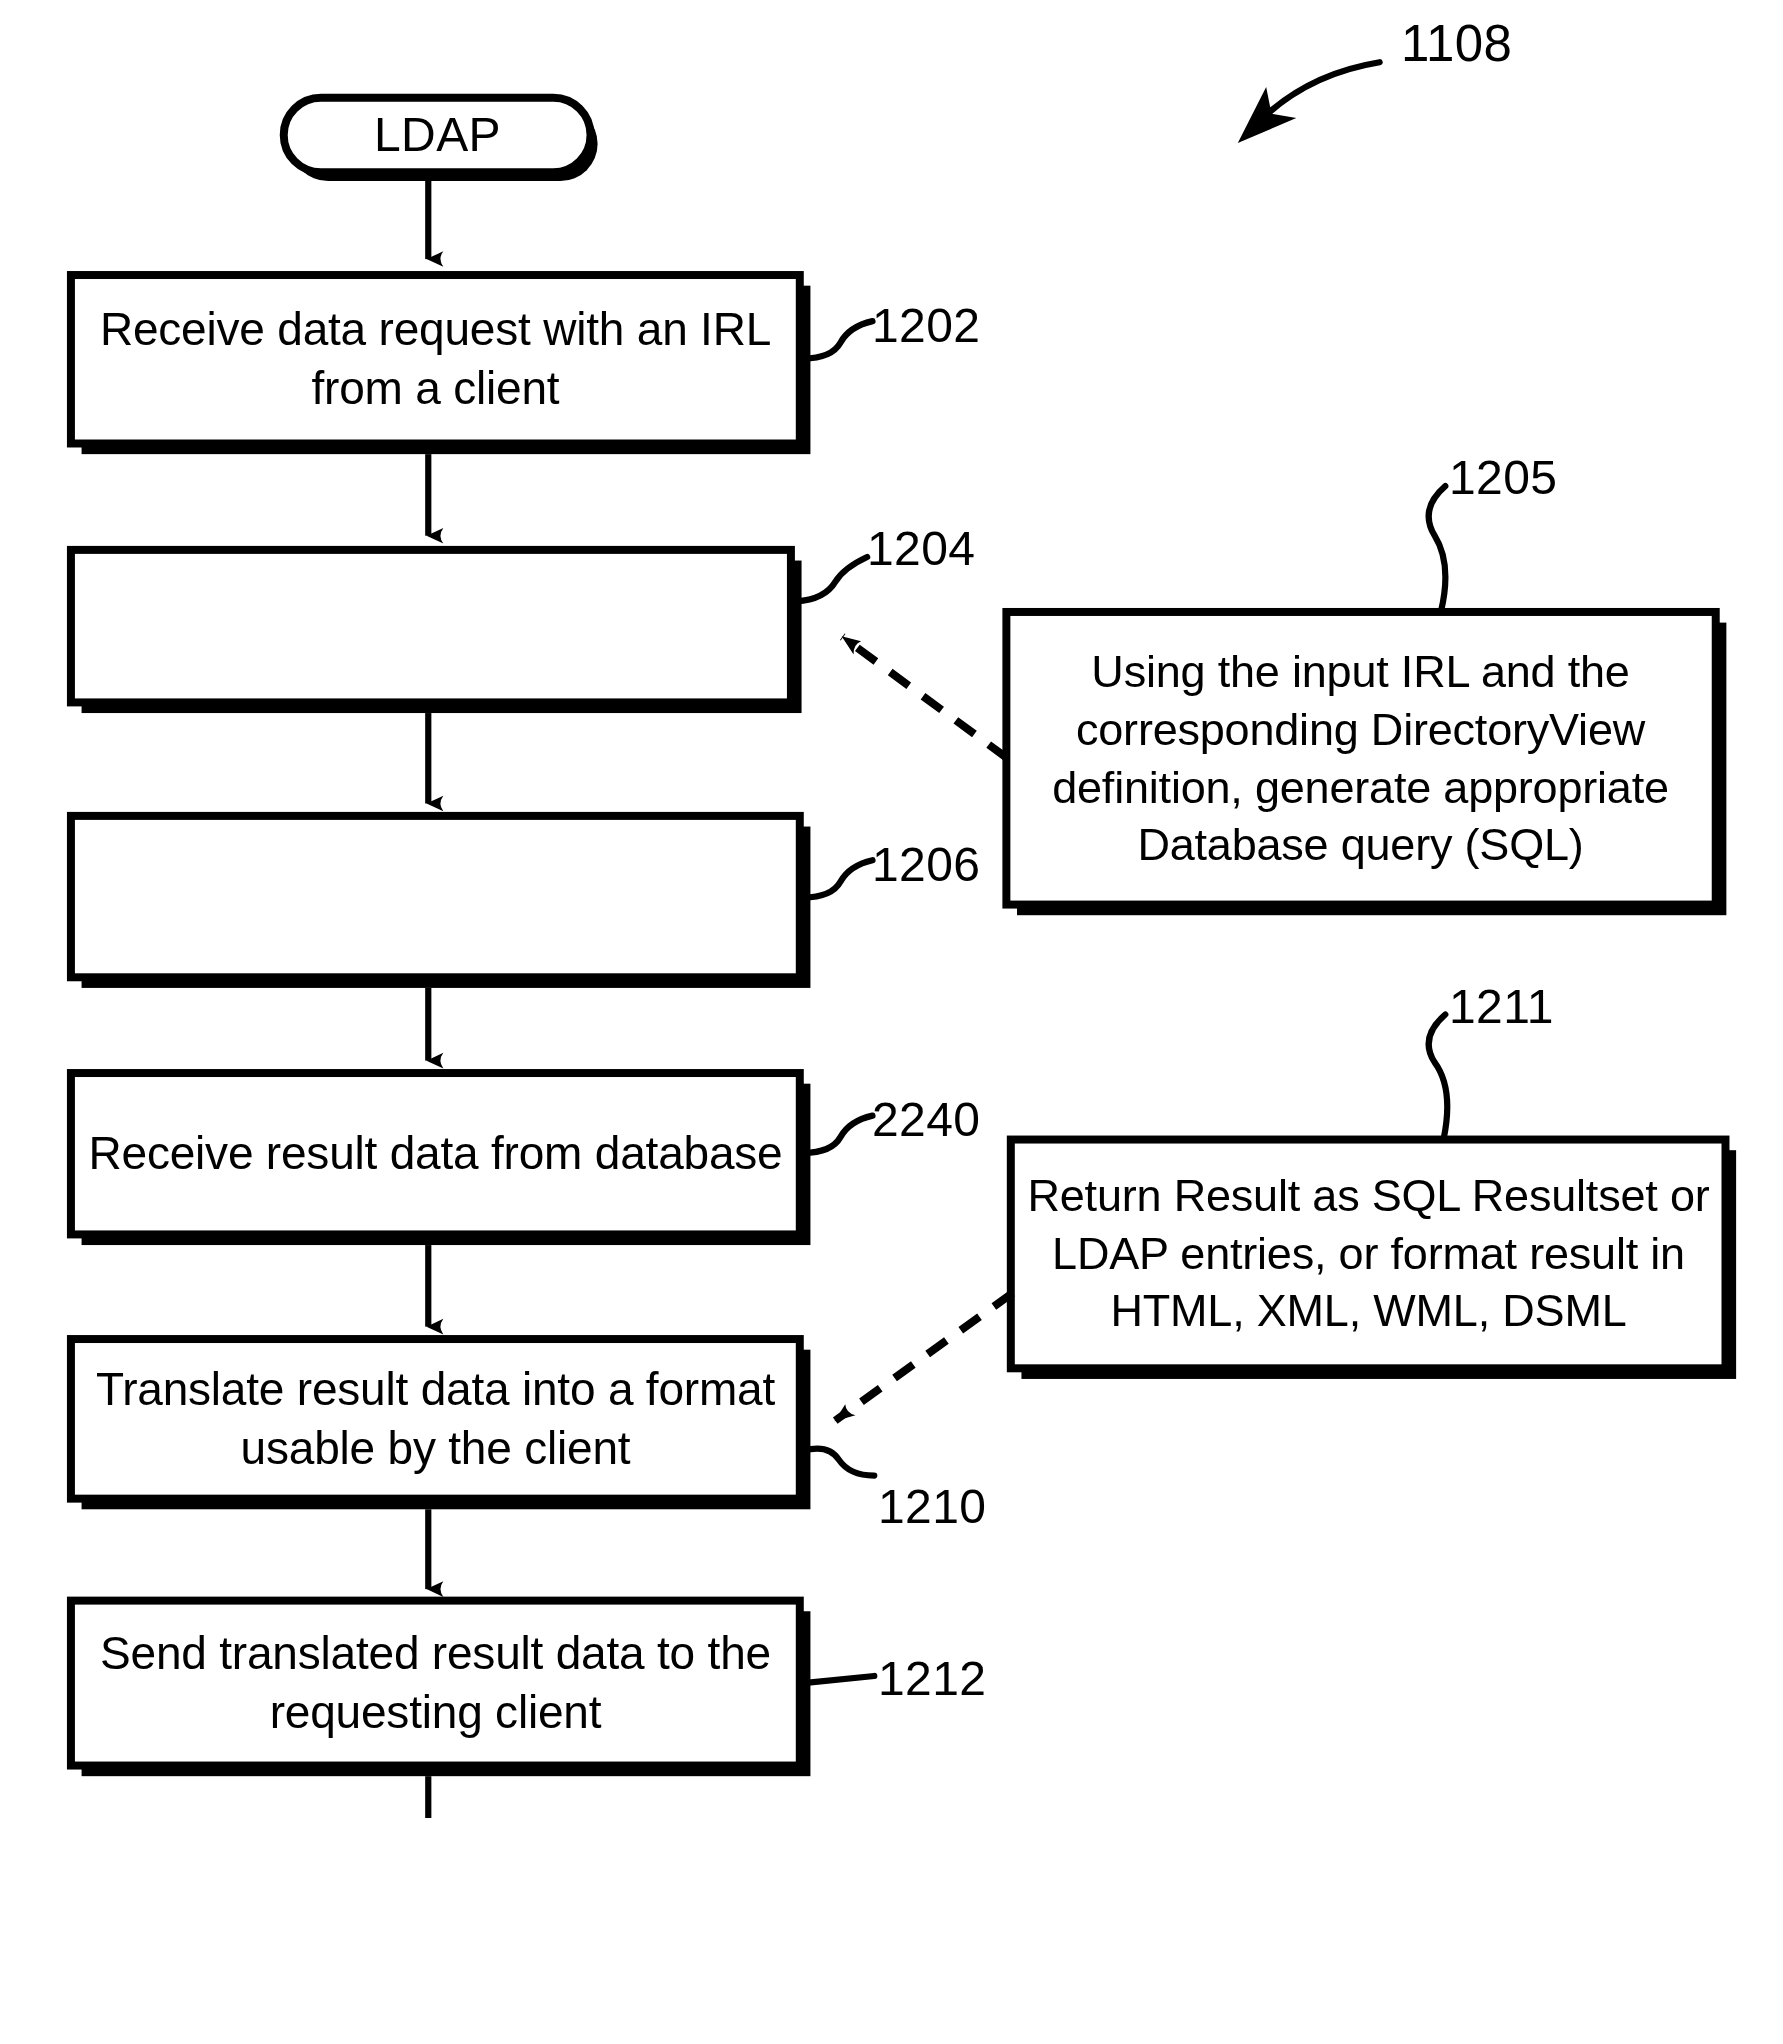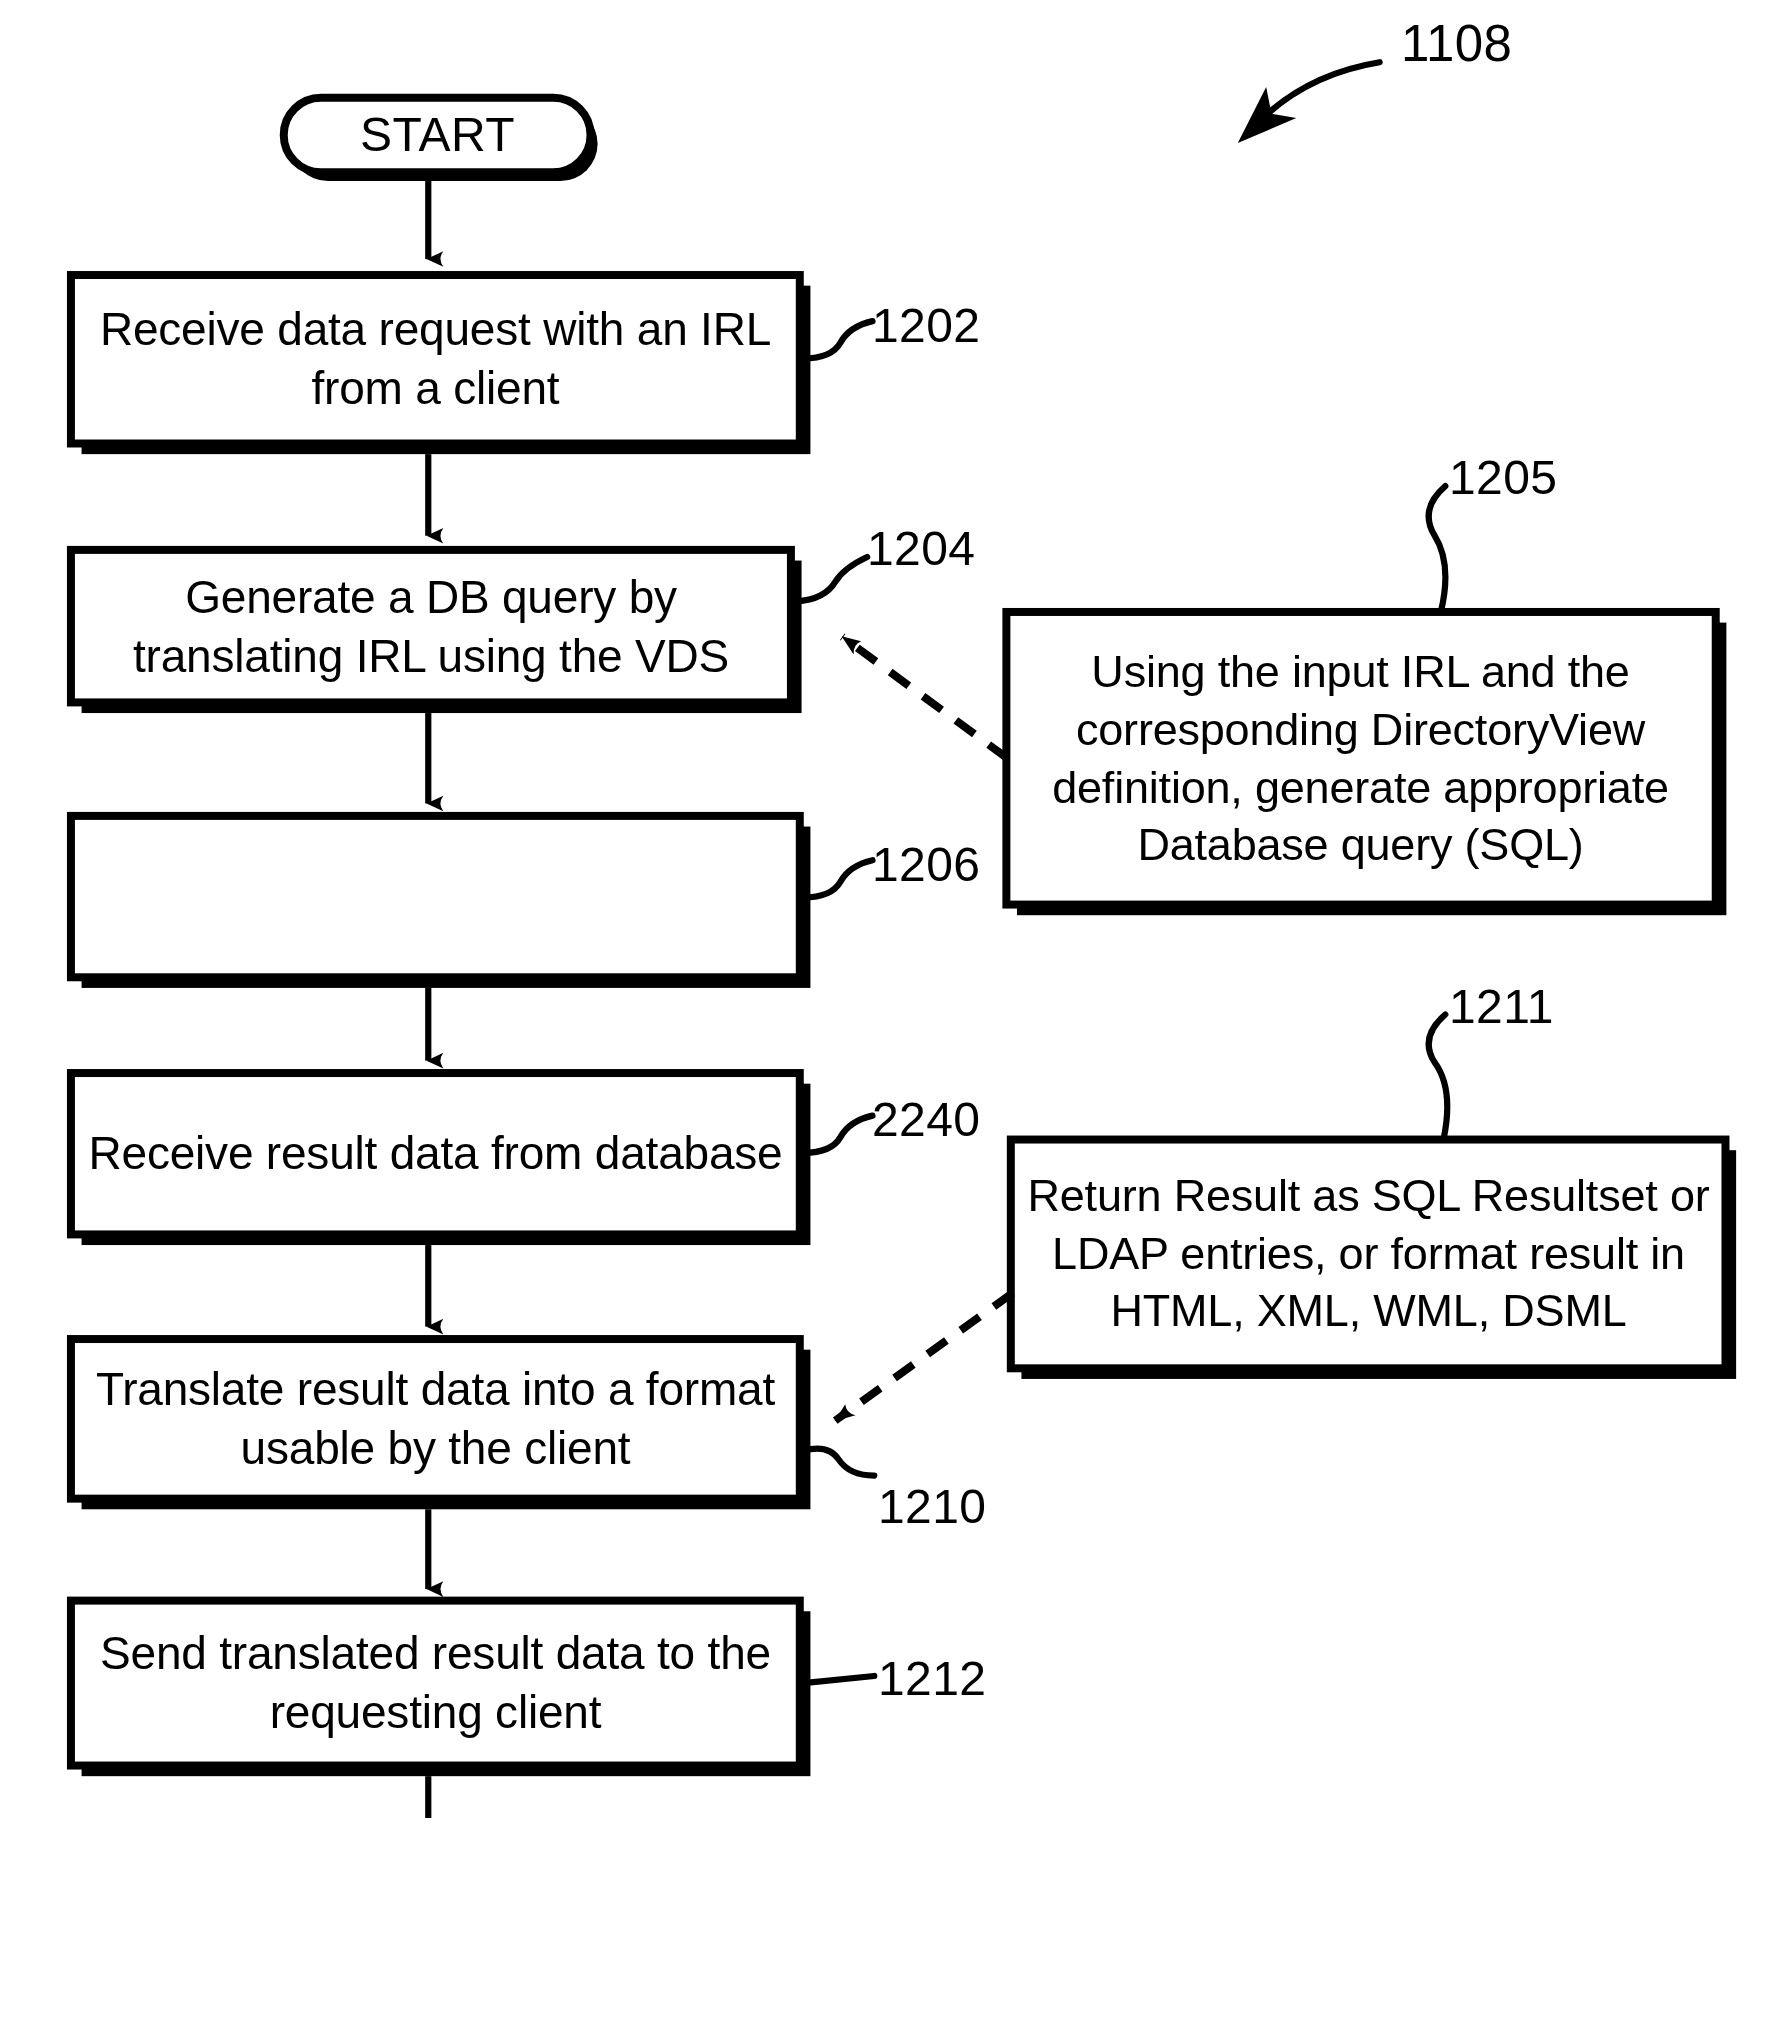--- a/index.html
+++ b/index.html
@@ -191,28 +191,26 @@
     </g>
 
     <g>
       <rect x="317" y="2122" width="342" height="84" rx="42" ry="42" fill="#000" stroke="none"></rect>
       <rect x="305" y="2110" width="342" height="84" rx="42" ry="42" fill="#fff" stroke="#000" stroke-width="9"></rect>
     </g>
   </svg>
 
   <div class="fig-num" style="left:1401px; top:14px;">1108</div>
 
-  <div class="node-text terminal-text" style="left:284px; top:98px; width:307px; height:74px;">START</div>
+  <div class="node-text terminal-text" style="left:284px; top:98px; width:307px; height:74px;">LDAP</div>
 
   <div class="node-text process-text" style="left:71px; top:275px; width:729px; height:168px;">Receive data request with an IRL
 from a client</div>
   <div class="ref-num" style="left:872px; top:298px;">1202</div>
 
-  <div class="node-text process-text" style="left:71px; top:550px; width:720px; height:153px;">Generate a DB query by
-translating IRL using the VDS</div>
   <div class="ref-num" style="left:867px; top:521px;">1204</div>
 
   <div class="node-text note-text" style="left:1006px; top:612px; width:709px; height:293px;">Using the input IRL and the
 corresponding DirectoryView
 definition, generate appropriate
 Database query (SQL)</div>
   <div class="ref-num" style="left:1449px; top:450px;">1205</div>
 
   <div class="ref-num" style="left:872px; top:837px;text-align:center;">1206</div>
 

